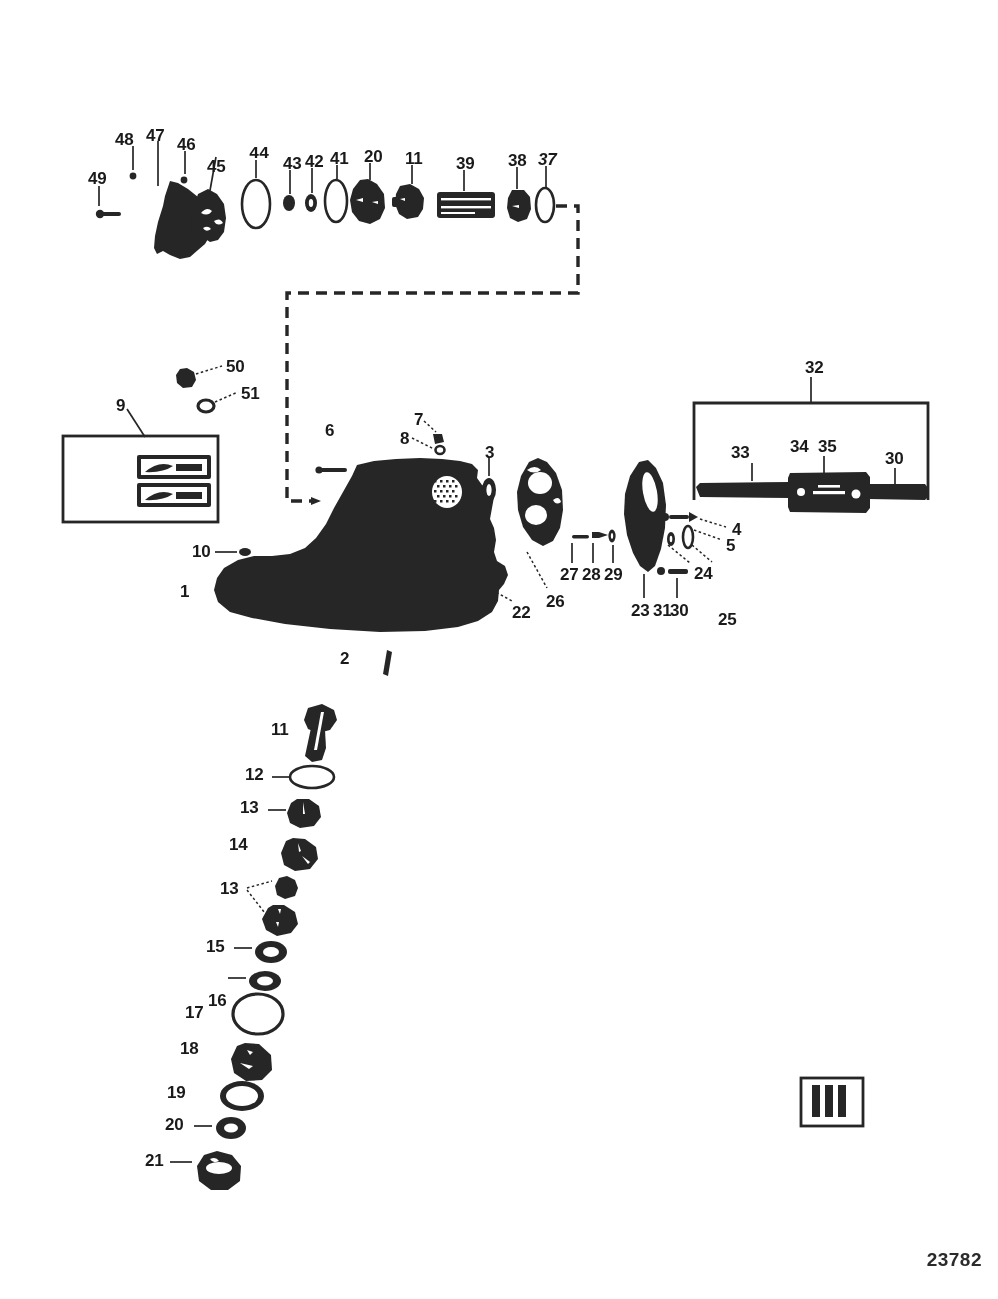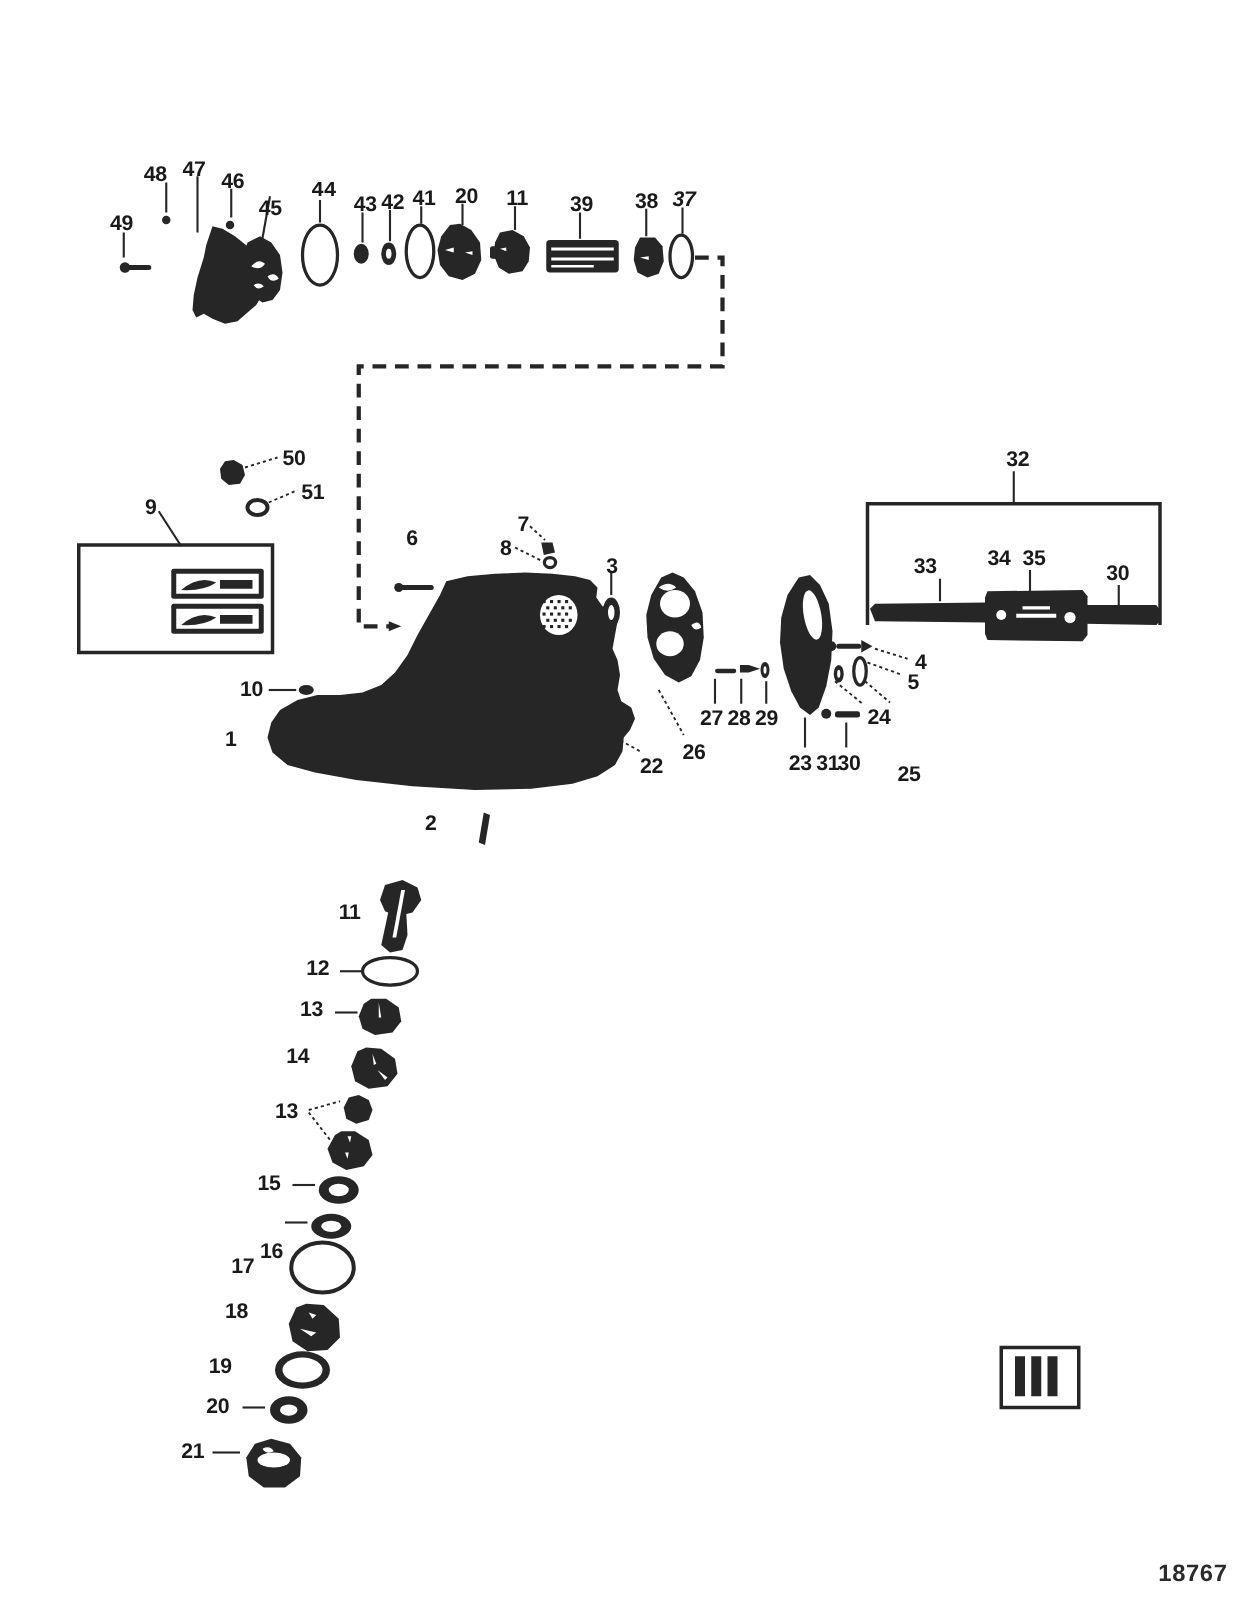--- a/index.html
+++ b/index.html
@@ -438,15 +438,15 @@
   <span class="callout" style="left:229px; top:836px;">14</span>
   <span class="callout" style="left:220px; top:880px;">13</span>
   <span class="callout" style="left:206px; top:938px;">15</span>
   <span class="callout" style="left:208px; top:968px;margin-top:24px;">16</span>
   <span class="callout" style="left:185px; top:1004px;">17</span>
   <span class="callout" style="left:180px; top:1040px;">18</span>
   <span class="callout" style="left:167px; top:1084px;">19</span>
   <span class="callout" style="left:165px; top:1116px;">20</span>
   <span class="callout" style="left:145px; top:1152px;">21</span>
 
-  <span class="drawing-no">18767</span>
+  <span class="drawing-no">23782</span>
 
 </div>
 
 </body></html>

